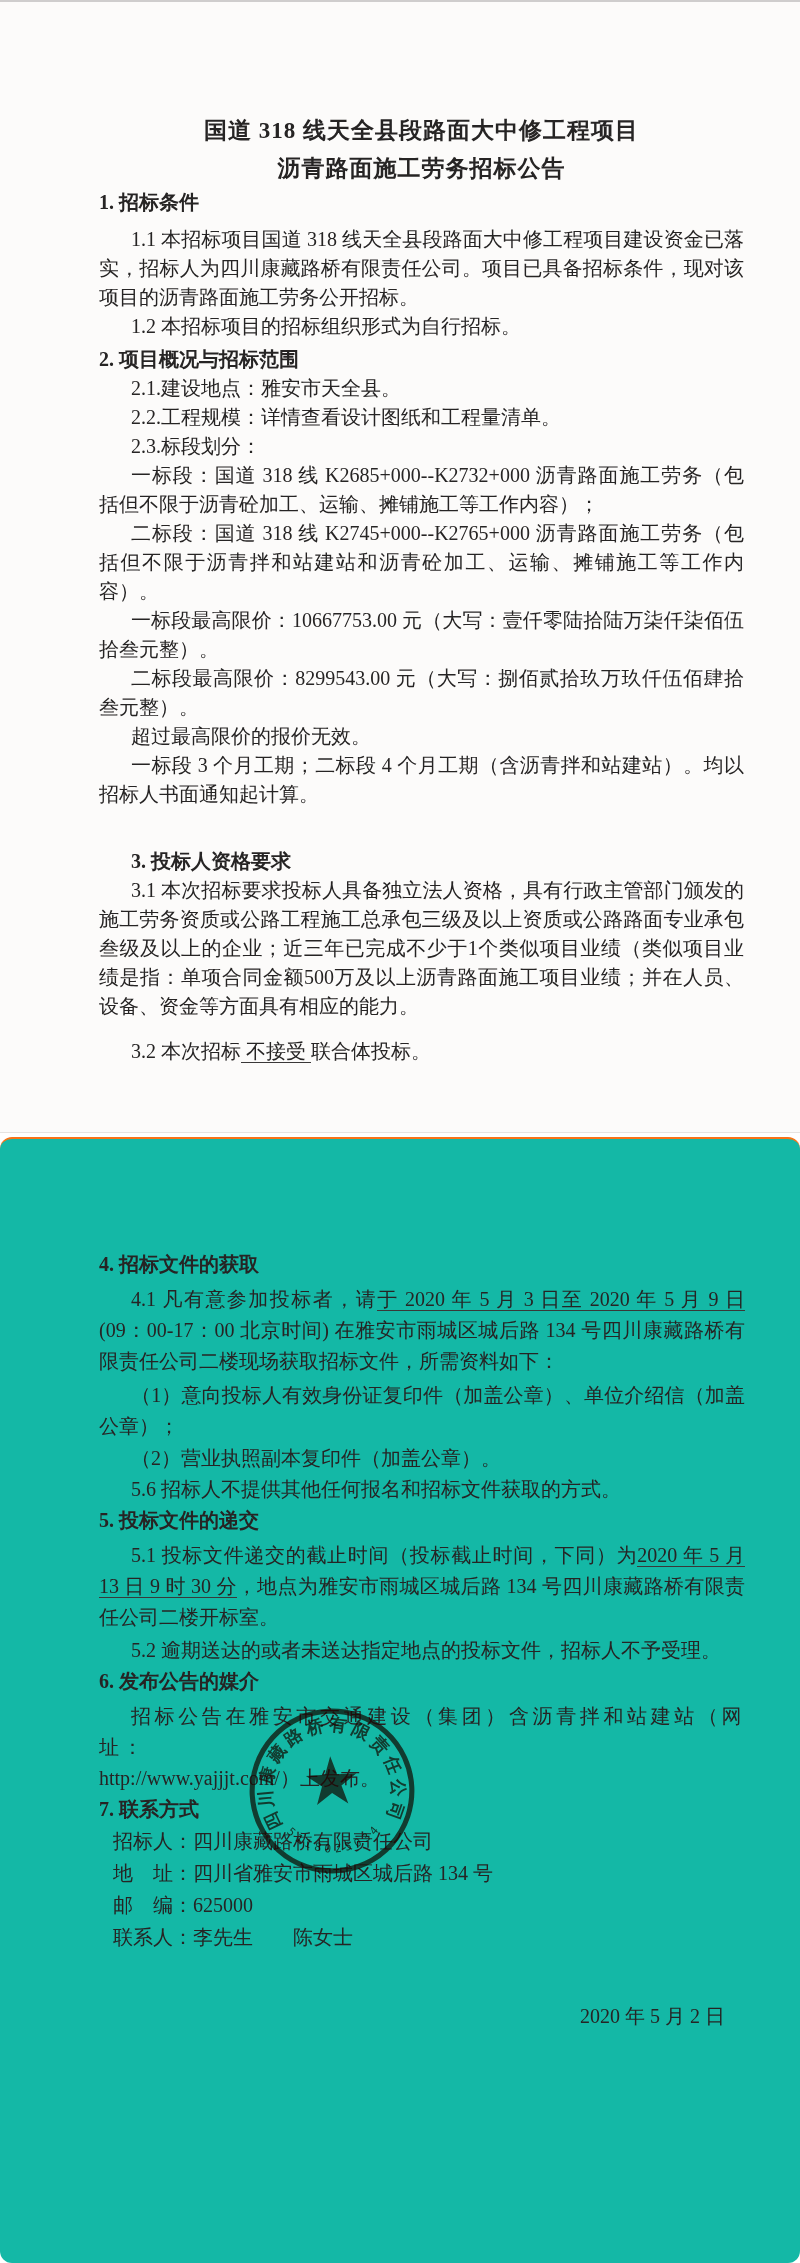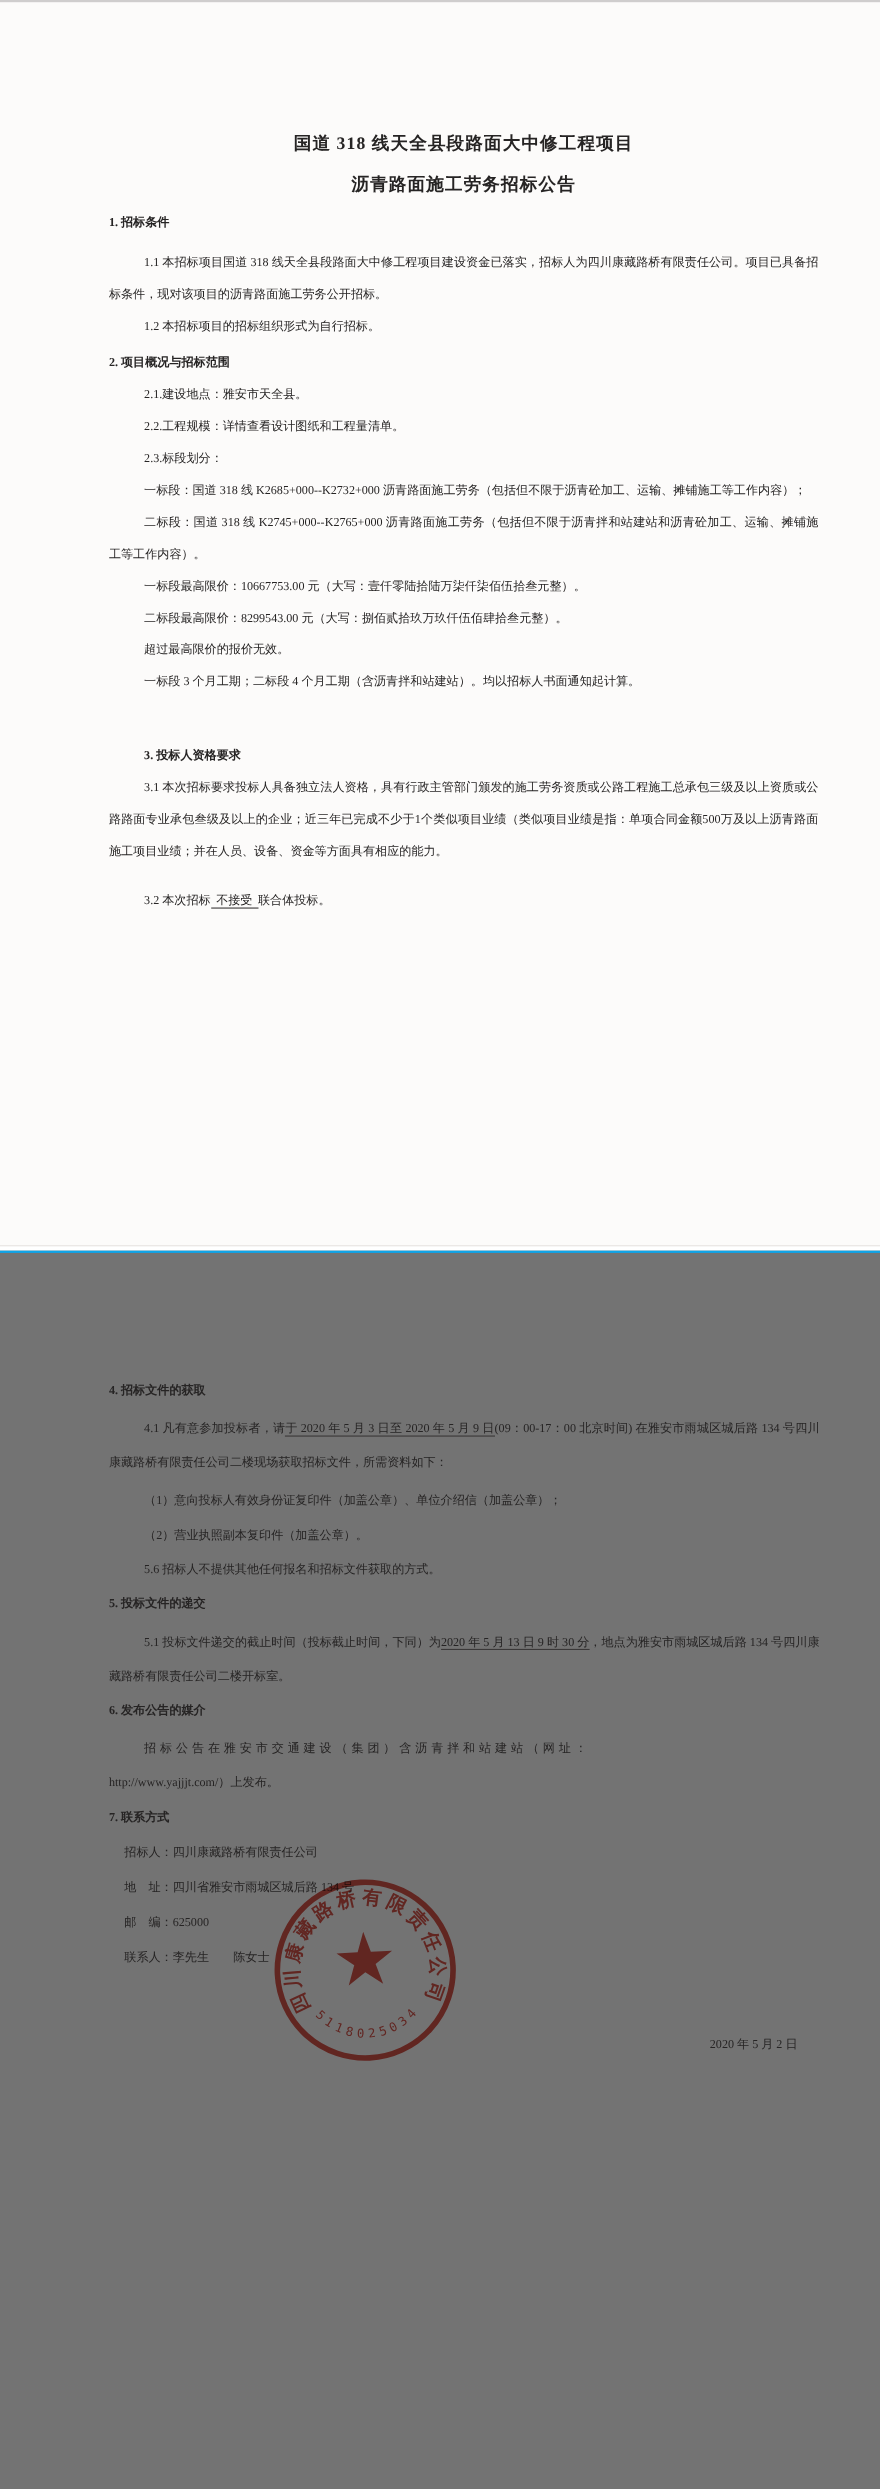--- a/index.html
+++ b/index.html
@@ -2,25 +2,25 @@
 <html><head>
 <meta charset="utf-8">
 <style>
   html,body{margin:0;padding:0;background:#ffffff;}
   .stage{position:relative;width:800px;height:2263px;background:#ffffff;overflow:hidden;
          font-family:"Liberation Serif","DejaVu Serif",serif;color:#262424;}
   .stage::before{content:"";position:absolute;top:0;left:0;width:800px;height:2px;background:#cfcdcd;z-index:5;}
   .page{position:absolute;left:0;width:800px;box-sizing:border-box;}
   .page1{top:0;height:1133px;background:#fcfbfa;border-bottom:1px solid #e6e3e1;
          padding:118px 56px 0 99px;}
-  .page2{top:1137px;height:1126px;background:#737373;border-top:2px solid #0ea5e9;
-         padding:110px 55px 0 99px;}
-  .title{font-size:16px;font-weight:bold;text-align:center;line-height:26px;margin:0 0 12px 0;letter-spacing:1px;}
+  .page2{top:1137px;height:1126px;background:#14b8a6;border-top:2px solid #f97316;
+         padding:110px 55px 0 99px;border-radius:12px;}
+  .title{font-size:23px;font-weight:bold;text-align:center;line-height:26px;margin:0 0 12px 0;letter-spacing:1px;}
   .subtitle{margin-bottom:0;}
-  p{margin:0;font-size:11px;line-height:29px;text-align:justify;}
+  p{margin:0;font-size:20px;line-height:29px;text-align:justify;}
   .page2 p{line-height:31px;}
   .ind{text-indent:32px;}
   .h{font-weight:bold;}
   .u{border-bottom:1px solid #3a3838;}
   .upad{padding:0 5px;}
   .mt4{margin-top:4px;} .mt6{margin-top:6px;} .mt8{margin-top:8px;}
   .mt2{margin-top:2px;} .mt3{margin-top:3px;} .mt1{margin-top:1px;}
   .sec3{margin-top:38px;} .mt16{margin-top:16px;}
   .spread{letter-spacing:3.5px;}
   .contact p{line-height:32px;text-indent:14px;}
@@ -59,20 +59,21 @@
 
   <div class="page page2">
     <p class="h">4. 招标文件的获取</p>
     <p class="ind mt4"><span>4.1 凡有意参加投标者，请</span><span class="u">于 2020 年 5 月 3 日至 2020 年 5 月 9 日</span><span>(09：00-17：00 北京时间) 在雅安市雨城区城后路 134 号四川康藏路桥有限责任公司二楼现场获取招标文件，所需资料如下：</span></p>
     <p class="ind mt3">（1）意向投标人有效身份证复印件（加盖公章）、单位介绍信（加盖公章）；</p>
     <p class="ind mt1">（2）营业执照副本复印件（加盖公章）。</p>
     <p class="ind">5.6 招标人不提供其他任何报名和招标文件获取的方式。</p>
 
     <p class="h">5. 投标文件的递交</p>
     <p class="ind mt4"><span>5.1 投标文件递交的截止时间（投标截止时间，下同）为</span><span class="u">2020 年 5 月 13 日 9 时 30 分</span><span>，地点为雅安市雨城区城后路 134 号四川康藏路桥有限责任公司二楼开标室。</span></p>
+    <p class="ind mt2">5.2 逾期送达的或者未送达指定地点的投标文件，招标人不予受理。</p>
 
     <p class="h">6. 发布公告的媒介</p>
     <p class="ind mt4 spread">招标公告在雅安市交通建设（集团）含沥青拌和站建站（网址：</p>
     <p>http://www.yajjjt.com/）上发布。</p>
 
     <p class="h">7. 联系方式</p>
     <div class="contact">
       <p>招标人：四川康藏路桥有限责任公司</p>
       <p>地　址：四川省雅安市雨城区城后路 134 号</p>
       <p>邮　编：625000</p>

